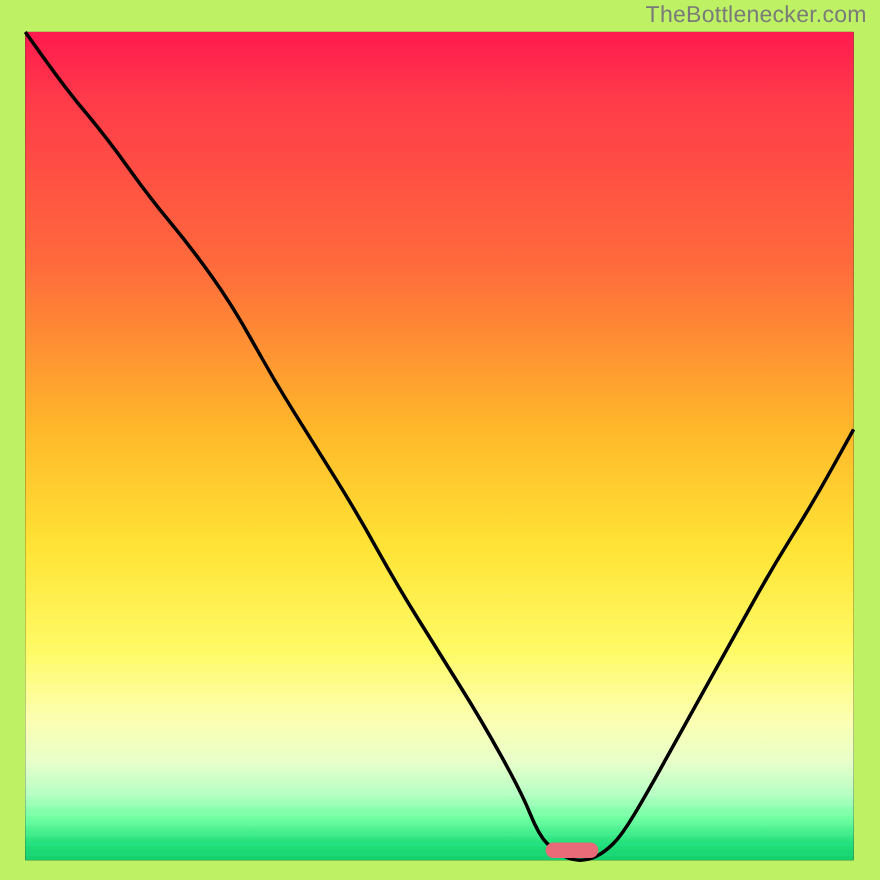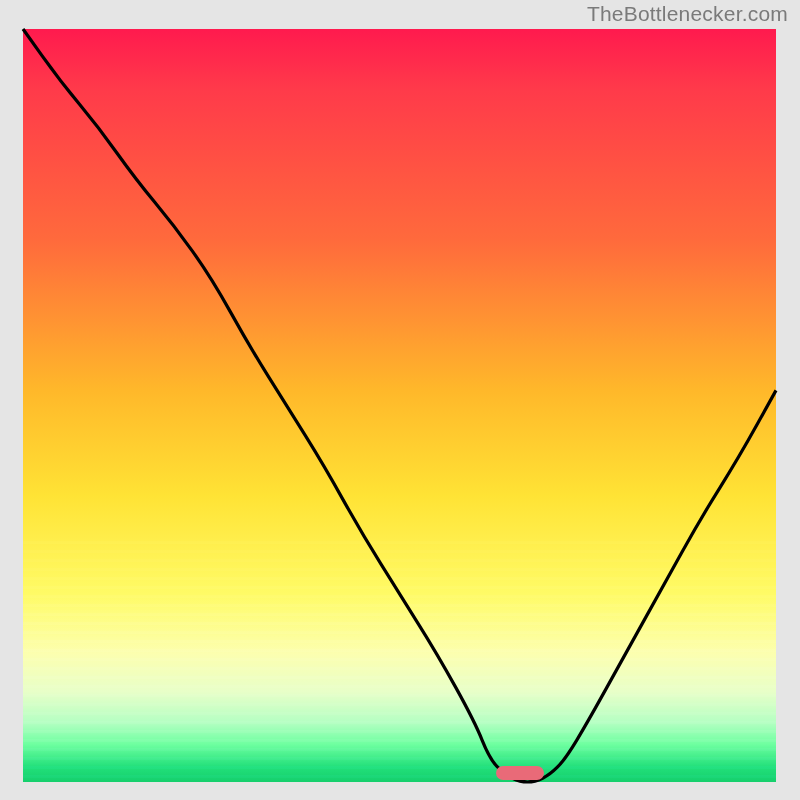--- a/index.html
+++ b/index.html
@@ -8,21 +8,21 @@
     width: 800px;
     height: 800px;
     background: #000;
     overflow: hidden;
     font-family: Arial, Helvetica, sans-serif;
   }
   .container {
     position: relative;
     width: 800px;
     height: 800px;
-    background: #e5e5e5;
+    background: #bef264;
   }
   .attribution {
     position: absolute;
     top: 2px;
     right: 12px;
     color: #7a7a7a;
     font-size: 21px;
     font-weight: 500;
     letter-spacing: 0.2px;
   }

